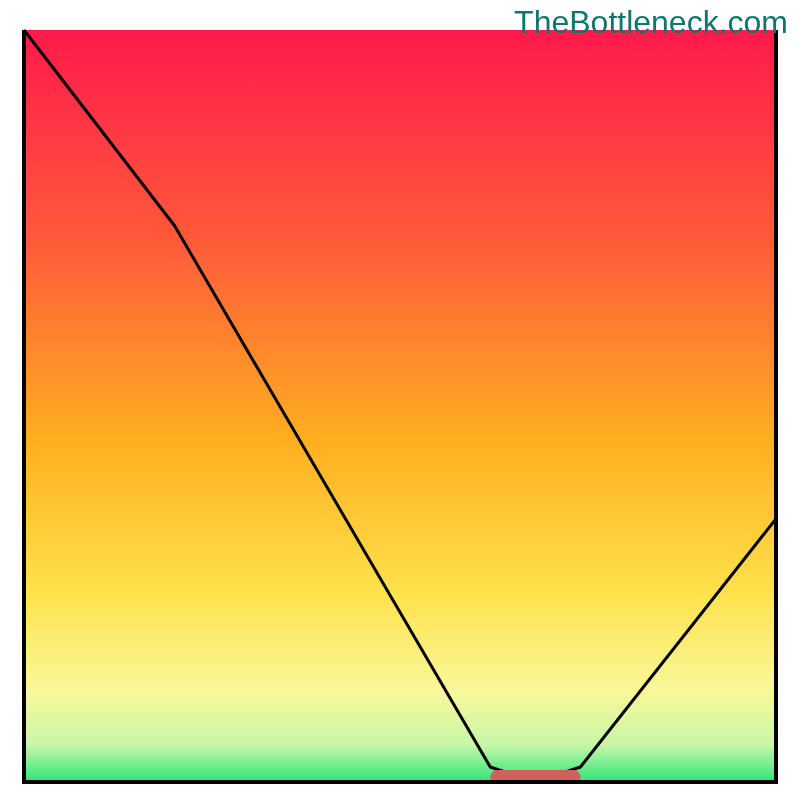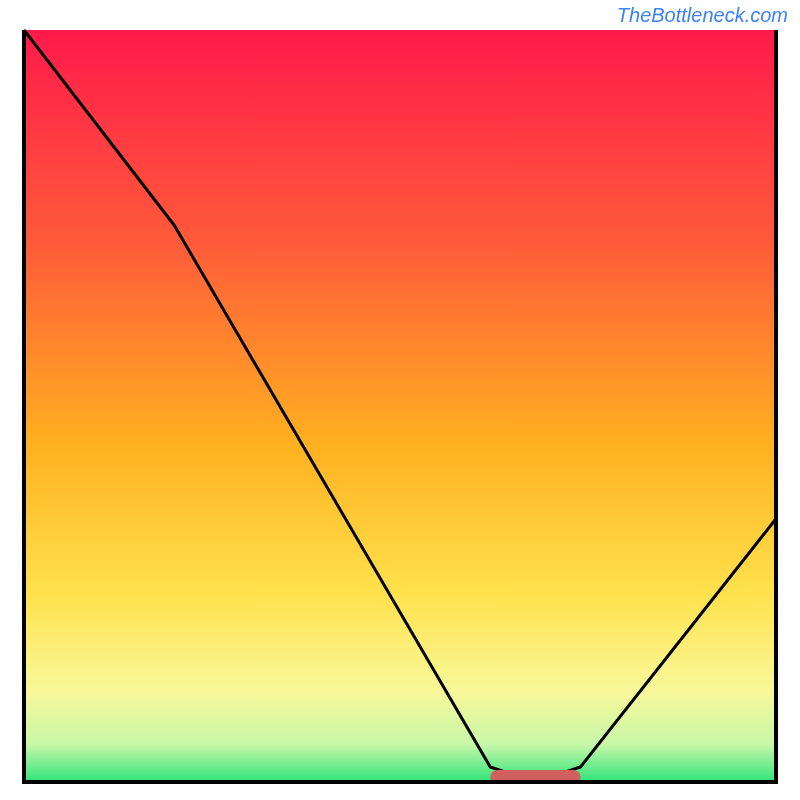--- a/index.html
+++ b/index.html
@@ -12,25 +12,24 @@
   }
   .container {
     position: relative;
     width: 800px;
     height: 800px;
   }
   .watermark {
     position: absolute;
     top: 4px;
     right: 12px;
-    color: #3b82f6;
-    font-size: 20px;
+    color: #0f766e;
+    font-size: 32px;
     font-weight: 500;
     z-index: 10;
-    font-style: italic;
   }
   svg {
     display: block;
   }
 </style>
 </head>
 <body>
 
 <div class="container">
   <div class="watermark">TheBottleneck.com</div>

